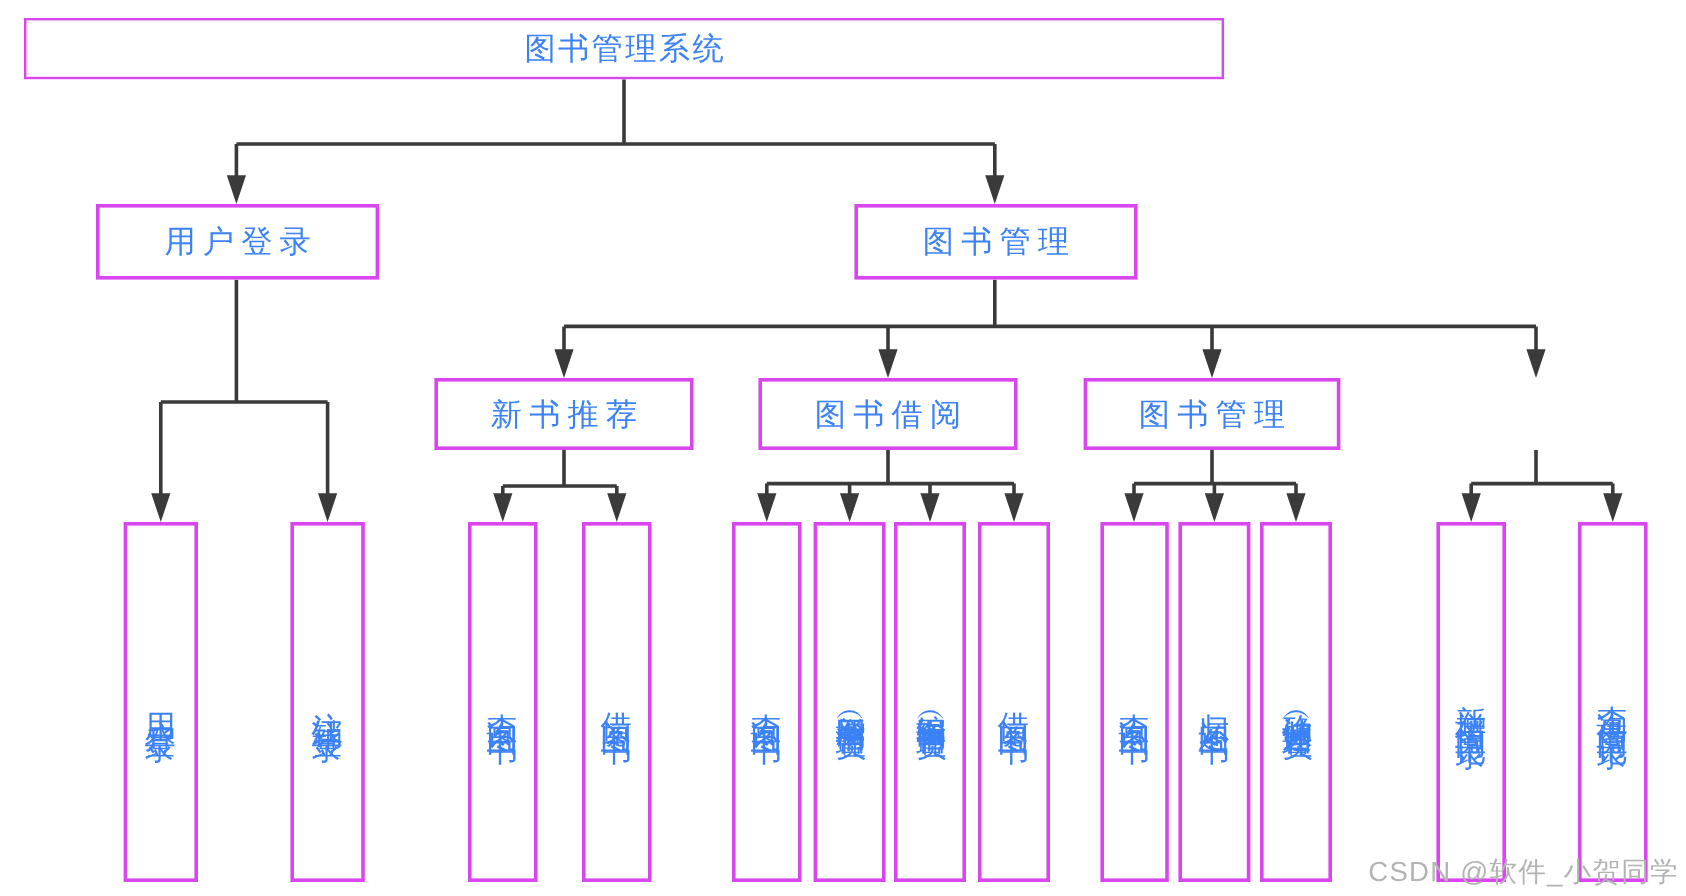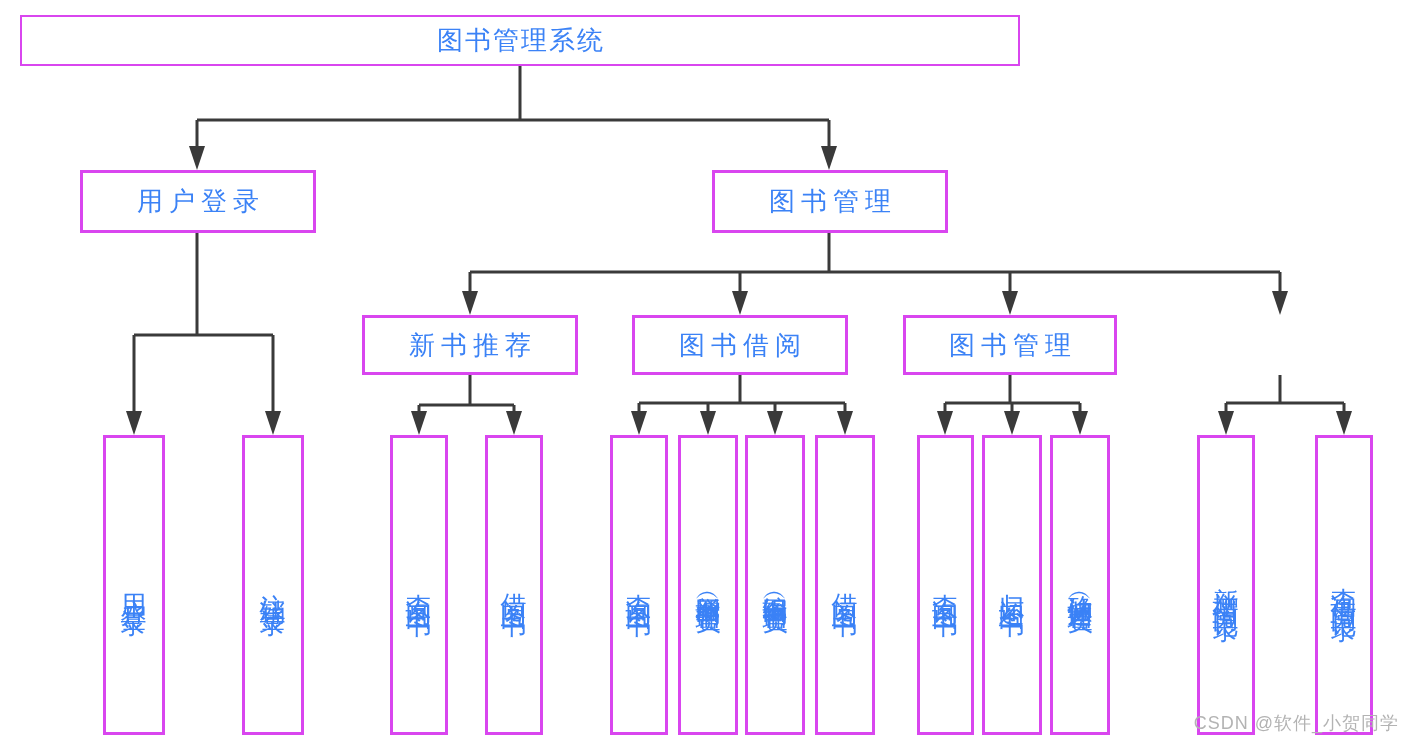--- a/index.html
+++ b/index.html
@@ -62,21 +62,21 @@
   #leaf-cb-0 { left: 917px;  width: 57px; }
   #leaf-cb-1 { left: 982px;  width: 60px; }
   #leaf-cb-2 { left: 1050px; width: 60px; }
   #leaf-br-0 { left: 1197px; width: 58px; }
   #leaf-br-1 { left: 1315px; width: 58px; }
 
   #watermark {
     position: absolute;
     right: 6px;
     top: 711px;
-    font-size: 18px;
+    font-size: 23px;
     color: #b3b3b3;
     z-index: 3;
     letter-spacing: 1px;
     white-space: nowrap;
   }
 </style>
 </head>
 <body>
 
 <div id="canvas">

